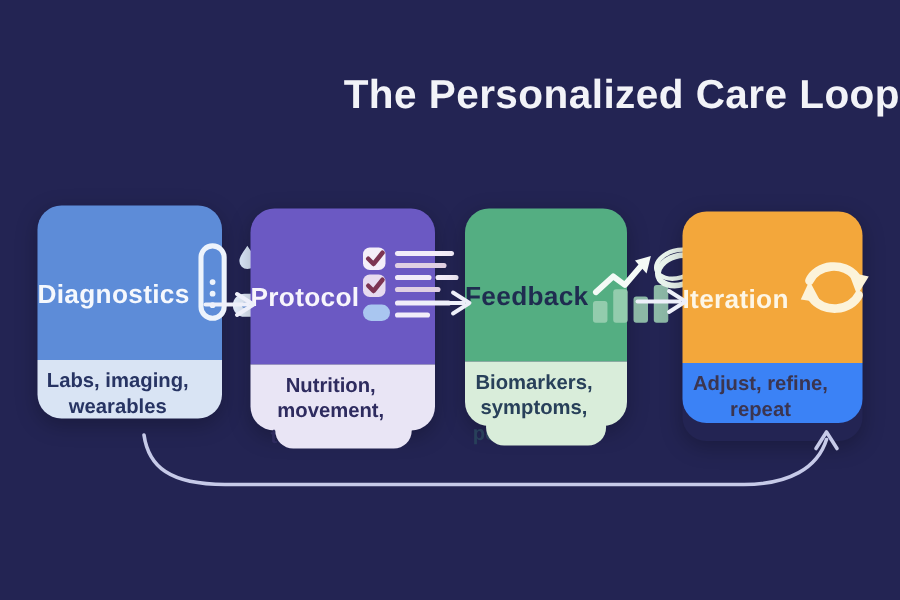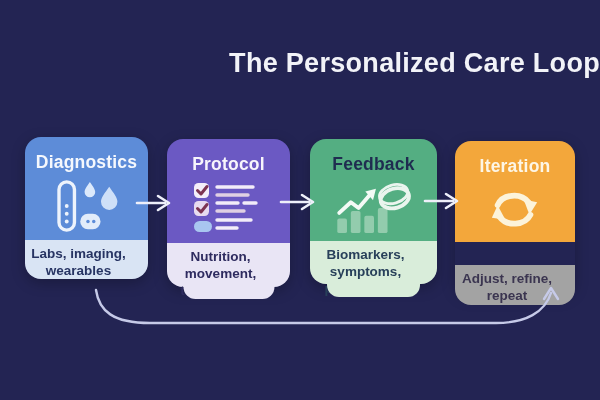--- a/index.html
+++ b/index.html
@@ -6,21 +6,21 @@
   .stage{
     position:relative;width:600px;height:400px;overflow:hidden;
     font-family:"Liberation Sans","DejaVu Sans",sans-serif;
   }
   .title{
     position:absolute;left:0;top:48px;width:600px;text-align:center;
     font-size:27px;font-weight:600;letter-spacing:.3px;margin:0;
   }
   .card{position:absolute;border-radius:16px;box-shadow:0 4px 14px rgba(0,0,0,.25);}
   .card-top{
-    border-radius:16px 16px 0 0;display:flex;flex-direction:column;align-items:center;
+    border-radius:16px 16px 0 0;display:flex;flex-direction:row;align-items:center;
     width:100%;
   }
   .card-label{font-size:17.5px;font-weight:700;margin-top:15px;letter-spacing:.2px;}
   .icon-wrap{flex:1;display:flex;align-items:center;justify-content:center;width:100%;}
   .card-bottom{
     position:relative;border-radius:0 0 16px 16px;text-align:center;
     padding:5px 20px 0 4px;box-sizing:border-box;width:100%;
   }
   .card-caption{font-size:13.5px;font-weight:600;line-height:17px;}
   .card-tab{
@@ -29,21 +29,21 @@
   }
   .arrow-layer{position:absolute;left:0;top:0;pointer-events:none;z-index:6;}
   
   #card-0{left:25px;top:137px;width:123px;height:142px;}
   #card-0 .card-top{height:103px;}
   #card-0 .card-bottom{height:39px;}
   #card-1{left:167px;top:139px;width:123px;height:148px;}
   #card-1 .card-top{height:104px;}
   #card-1 .card-bottom{height:44px;}
   #card-1 .card-tab{bottom:-12px;}
-  #card-2{left:310px;top:139px;width:127px;height:145px;}
+  #card-2{left:310px;top:139px;width:108px;height:145px;}
   #card-2 .card-top{height:102px;}
   #card-2 .card-bottom{height:43px;}
   #card-2 .card-tab{bottom:-13px;}
   #card-3{left:455px;top:141px;width:120px;height:153px;}
   #card-3 .card-top{height:101px;}
   #card-3 .card-bottom{height:40px;}
 </style>
 </head>
 <body style="background: rgb(35, 36, 83);">
 
@@ -133,21 +133,21 @@
         <svg width="62" height="54" viewBox="0 0 62 56">
           <g stroke="#fcf3da" stroke-width="6" fill="none" stroke-linecap="round">
             <path d="M13 23 A 18 15 0 0 1 45 20"></path>
             <path d="M47 33 A 18 15 0 0 1 15 35"></path>
           </g>
           <path d="M40 17 L54 20 L46 33 Z" fill="#fcf3da"></path>
           <path d="M7 36 L21 38 L13 23 Z" fill="#fcf3da"></path>
         </svg>
       </div>
     </div>
-    <div class="card-bottom" style="background: #a3a3a3; margin-top: 23px;">
+    <div class="card-bottom" style="background: #3b82f6;">
       <div class="card-caption" style="color: rgb(59, 53, 80);">Adjust, refine, repeat</div>
     </div>
   </div>
 
   <svg class="arrow-layer" width="600" height="400" viewBox="0 0 600 400">
     <g fill="none" stroke-linecap="round" stroke-linejoin="round">
       <g class="connector" stroke-width="2.6" stroke="#eef0fa">
         <path d="M137 203 H165"></path>
           <path d="M158 196 L169 203 L158 210"></path>
       </g>

